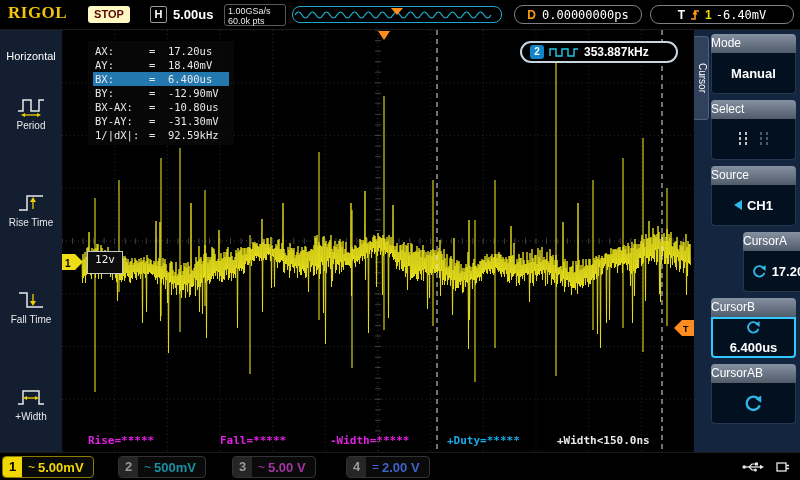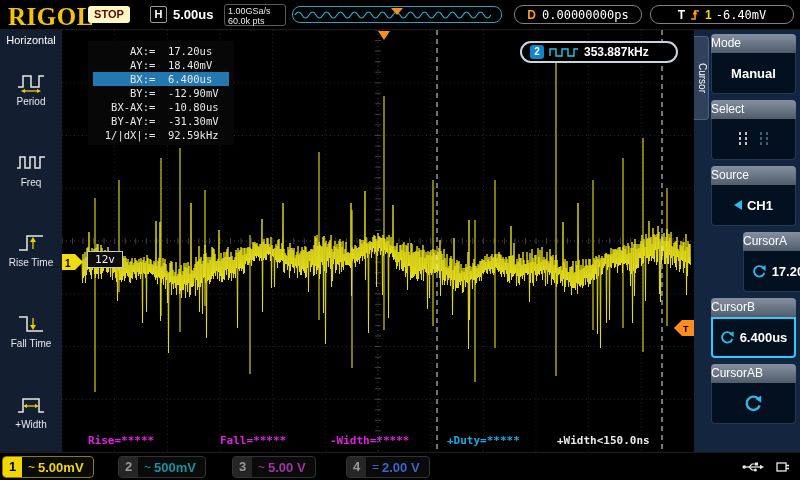--- a/index.html
+++ b/index.html
@@ -3,21 +3,21 @@
 <meta charset="utf-8">
 <style>
   *{margin:0;padding:0;box-sizing:border-box;}
   html,body{width:800px;height:480px;background:#000;overflow:hidden;
     font-family:"Liberation Sans",sans-serif;}
   #app{position:relative;width:800px;height:480px;background:#000;}
 
   
   #topbar{position:absolute;left:0;top:0;width:800px;height:30px;background:#000;border-bottom:1px solid #1b1b1b;}
   .brand{position:absolute;left:8px;top:3px;font-family:"Liberation Serif",serif;font-weight:bold;
-    font-size:25px;color:#f2c40c;letter-spacing:.5px;}
+    font-size:17px;color:#f2c40c;letter-spacing:.5px;}
   .stop{position:absolute;left:88px;top:6px;width:42px;height:17px;background:#fef9c3;border-radius:3px;
     color:#5c0404;font-size:11px;font-weight:bold;text-align:center;line-height:17px;}
   .hbox{position:absolute;left:150px;top:6px;display:flex;align-items:center;gap:6px;}
   .hchip{width:17px;height:17px;border:1px solid #9a9a9a;border-radius:2px;color:#fff;font-size:11px;
     font-weight:bold;text-align:center;line-height:15px;}
   .tbval{color:#fff;font-size:13px;font-weight:bold;}
   .srate{position:absolute;left:224px;top:4px;width:62px;height:22px;border:1px solid #5a5a5a;border-radius:3px;
     padding:1px 3px 0;font-size:9px;line-height:10px;color:#e8e8e8;}
   .membar{position:absolute;left:292px;top:6px;width:210px;height:17px;border:1px solid #1fa8cc;border-radius:8px;overflow:hidden;}
   .dbox{position:absolute;left:514px;top:5px;width:128px;height:19px;border:1px solid #808080;border-radius:9px;
@@ -25,54 +25,54 @@
   .dletter{color:#ff9c10;font-weight:bold;font-size:12px;}
   .dval{color:#fff;font-size:12px;font-family:"DejaVu Sans Mono",monospace;}
   .tbox{position:absolute;left:650px;top:5px;width:144px;height:19px;border:1px solid #808080;border-radius:9px;
     display:flex;align-items:center;justify-content:center;gap:4px;}
   .tletter{color:#fff;font-weight:bold;font-size:12px;}
   .tch{color:#f0d800;font-weight:bold;font-size:12px;}
   .tval{color:#fff;font-size:12px;font-family:"DejaVu Sans Mono",monospace;}
 
   
   #leftbar{position:absolute;left:0;top:30px;width:62px;height:422px;background:#131e31;display:flex;flex-direction:column;}
-  .side-title{color:#fff;font-size:11px;text-align:center;padding:4px 0 2px;}
+  .side-title{color:#fff;font-size:11px;text-align:center;padding:20px 0 2px;}
   .side-item{flex:1;display:flex;flex-direction:column;align-items:center;justify-content:center;gap:2px;cursor:pointer;}
   .side-item .lbl{color:#e8e8e8;font-size:10px;}
 
   
   #plot{position:absolute;left:62px;top:30px;width:632px;height:422px;background:#000;}
   #scope{position:absolute;left:0;top:0;}
   #cursor-box{position:absolute;left:26px;top:11px;width:146px;background:rgba(8,8,8,.82);padding:3px 5px;
     font-family:"DejaVu Sans Mono",monospace;font-size:10.5px;color:#e8e8e8;}
-  .cr-row{display:flex;height:14px;line-height:14px;padding:0 2px;text-align:right;}
+  .cr-row{display:flex;height:14px;line-height:14px;padding:0 2px;}
   .cr-l{width:54px;}
   .cr-v{white-space:pre;}
   .cr-row.hl{background:#2478b0;}
   #freq-badge{position:absolute;left:458px;top:11px;width:158px;height:22px;border:2px solid #c8d4de;border-radius:11px;
     background:#000;display:flex;align-items:center;gap:5px;padding:0 8px;}
   .fc-ch{width:14px;height:14px;background:#1086c8;border-radius:3px;color:#fff;font-size:10px;font-weight:bold;
     text-align:center;line-height:14px;flex:0 0 auto;}
   .fc-val{color:#fff;font-size:12px;font-weight:bold;}
   #meas-row{position:absolute;left:0;top:404px;width:632px;height:14px;
     font-family:"DejaVu Sans Mono",monospace;font-size:11px;font-weight:bold;}
   .meas{position:absolute;top:0;}
-  #ch-label{position:absolute;left:25px;top:221px;width:36px;height:17px;border:1px solid #c8c8c8;background:#0c0c0c;
+  #ch-label{position:absolute;left:25px;top:221px;width:36px;height:23px;border:1px solid #c8c8c8;background:#0c0c0c;
     color:#f0f0f0;font-size:11px;font-family:"DejaVu Sans Mono",monospace;text-align:center;line-height:15px;}
 
   
   #menu{position:absolute;left:694px;top:30px;width:106px;height:422px;background:#14263f;}
   .menu-tab{position:absolute;left:0;top:6px;width:15px;height:84px;background:#31415c;border:1px solid #4a6288;border-left:none;
     border-radius:0 4px 4px 0;color:#fff;font-size:10px;writing-mode:vertical-rl;text-align:center;}
   .mi{position:absolute;left:17px;width:85px;height:60px;cursor:pointer;}
   .mi-label{height:19px;background:linear-gradient(180deg,#8591a1,#505c6a);border-radius:4px 4px 0 0;
     color:#fff;font-size:12px;text-align:left;line-height:19px;}
   .mi-value{height:41px;background:#03101f;border:1px solid #24384f;border-top:none;border-radius:0 0 4px 4px;
     display:flex;align-items:center;justify-content:center;gap:5px;color:#fff;font-size:13px;font-weight:bold;}
-  .mi.selected .mi-value{border:2px solid #2fc9ff;}
+  .mi.selected .mi-value{border:2px solid #2fc9ff;flex-direction:column;}
   #mi-0{top:4px;} #mi-1{top:70px;} #mi-2{top:136px;} #mi-3{top:202px;margin-left:32px;} #mi-4{top:268px;} #mi-5{top:334px;}
 
   
   #bottombar{position:absolute;left:0;top:452px;width:800px;height:28px;background:#000;border-top:1px solid #1b1b1b;}
   .ch{position:absolute;top:3px;height:22px;border:1px solid #333;border-radius:4px;display:flex;align-items:center;
     background:#0a0a0a;overflow:hidden;cursor:pointer;}
   .ch-num{width:19px;height:22px;text-align:center;line-height:22px;font-size:13px;font-weight:bold;background:#262626;color:#9a9a9a;flex:0 0 auto;}
   #ch1 .ch-num{color:#000;}
   .ch-coup{font-size:12px;margin:0 3px 0 6px;}
   .ch-val{font-size:13px;font-weight:bold;margin-right:9px;white-space:pre;}
@@ -124,26 +124,20 @@
     <div class="side-item">
       <svg width="32" height="24" viewBox="0 0 32 24">
         <path d="M3,17 H8 V6 H16 V17 H24 V6 H29" stroke="#e8e8e8" fill="none" stroke-width="1.5"></path>
         <path d="M9,21 H23" stroke="#f0d000" stroke-width="1.3"></path>
         <polygon points="6,21 10,19 10,23" fill="#f0d000"></polygon>
         <polygon points="26,21 22,19 22,23" fill="#f0d000"></polygon>
       </svg>
       <span class="lbl">Period</span>
     </div>
 
-    <div class="side-item">
-      <svg width="32" height="24" viewBox="0 0 32 24">
-        <path d="M2,17 H5 V6 H10 V17 H15 V6 H20 V17 H25 V6 H30" stroke="#e8e8e8" fill="none" stroke-width="1.5"></path>
-      </svg>
-      <span class="lbl">Freq</span>
-    </div>
 
     <div class="side-item">
       <svg width="32" height="24" viewBox="0 0 32 24">
         <path d="M4,19 H12 V5 H28" stroke="#e8e8e8" fill="none" stroke-width="1.5"></path>
         <path d="M18,18 V10" stroke="#f0d000" stroke-width="1.3"></path>
         <polygon points="18,6 15,11 21,11" fill="#f0d000"></polygon>
       </svg>
       <span class="lbl">Rise Time</span>
     </div>
 

